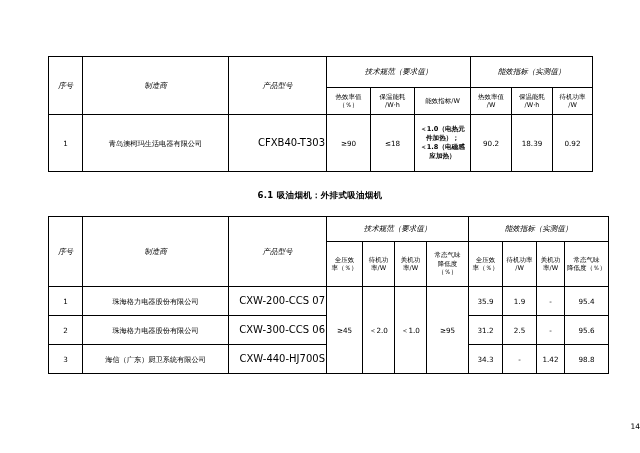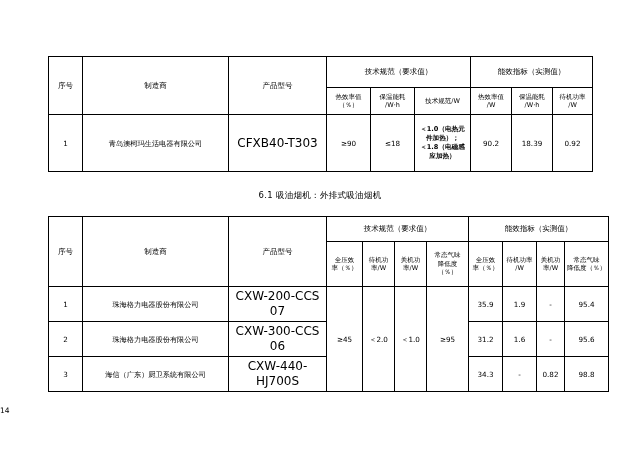--- a/index.html
+++ b/index.html
@@ -30,48 +30,50 @@
     border: 1px solid #000000;
     text-align: center;
     vertical-align: middle;
     font-weight: normal;
     font-size: 7px;
     line-height: 1.25;
     padding: 2px 1px;
   }
   .hdr-main {
     font-size: 7.5px;
+    font-style: italic;
   }
   .hdr-sub {
     font-size: 6.5px;
   }
   .cell-maker {
     font-size: 7.2px;
     margin-left: 40px;
   }
   .cell-model {
-    font-size: 12px;
+    font-size: 10px;
+    text-align: right;
   }
   .cell-num {
     font-size: 7.2px;
   }
   .tbl1 .r1 td {
     height: 26px;
   }
   .tbl1 .r2 td {
     height: 22px;
   }
   .tbl1 .r3 td {
     height: 52px;
   }
   .section-title {
     width: 544px;
     text-align: center;
     font-size: 8.5px;
-    font-weight: normal;
+    font-weight: bold;
     margin: 18px 0 14px 0;
     letter-spacing: 0.3px;
   }
   .tbl2 .r1 td {
     height: 20px;
   }
   .tbl2 .r2 td {
     height: 40px;
   }
   .tbl2 .rb td {
@@ -84,22 +86,22 @@
   .note-cell {
     font-size: 6.6px;
     line-height: 1.35;
     white-space: pre-line;
     font-weight: bold;
   }
   .pagenum {
     position: absolute;
     left: 0;
     right: 0;
-    bottom: 38px;
-    text-align: left;
+    bottom: 22px;
+    text-align: right;
     font-size: 7.5px;
   }
 </style>
 </head>
 <body>
 
 <div class="page">
 
   <table class="tbl1">
     <colgroup>
@@ -119,21 +121,21 @@
         <td class="hdr-main" rowspan="2">制造商</td>
         <td class="hdr-main" rowspan="2">产品型号</td>
         <td class="hdr-main" colspan="3">技术规范（要求值）</td>
         <td class="hdr-main" colspan="3">能效指标（实测值）</td>
       </tr>
       <tr class="r2">
         <td class="hdr-sub multi">热效率值
 （％）</td>
         <td class="hdr-sub multi">保温能耗
 /W·h</td>
-        <td class="hdr-sub multi">技术规范/W</td>
+        <td class="hdr-sub multi">能效指标/W</td>
         <td class="hdr-sub multi">热效率值
 /W</td>
         <td class="hdr-sub multi">保温能耗
 /W·h</td>
         <td class="hdr-sub multi">待机功率
 /W</td>
       </tr>
       <tr class="r3">
         <td class="cell-num">1</td>
         <td class="cell-maker">青岛澳柯玛生活电器有限公司</td>
@@ -205,31 +207,31 @@
         <td class="cell-num">35.9</td>
         <td class="cell-num">1.9</td>
         <td class="cell-num">-</td>
         <td class="cell-num">95.4</td>
       </tr>
       <tr class="rb">
         <td class="cell-num">2</td>
         <td class="cell-maker">珠海格力电器股份有限公司</td>
         <td class="cell-model">CXW-300-CCS 06</td>
         <td class="cell-num">31.2</td>
-        <td class="cell-num">1.6</td>
+        <td class="cell-num">2.5</td>
         <td class="cell-num">-</td>
         <td class="cell-num">95.6</td>
       </tr>
       <tr class="rb">
         <td class="cell-num">3</td>
         <td class="cell-maker">海信（广东）厨卫系统有限公司</td>
         <td class="cell-model">CXW-440-HJ700S</td>
         <td class="cell-num">34.3</td>
         <td class="cell-num">-</td>
-        <td class="cell-num">0.82</td>
+        <td class="cell-num">1.42</td>
         <td class="cell-num">98.8</td>
       </tr>
     </tbody>
   </table>
 
   <div class="pagenum">14</div>
 
 </div>
 
 </body></html>

